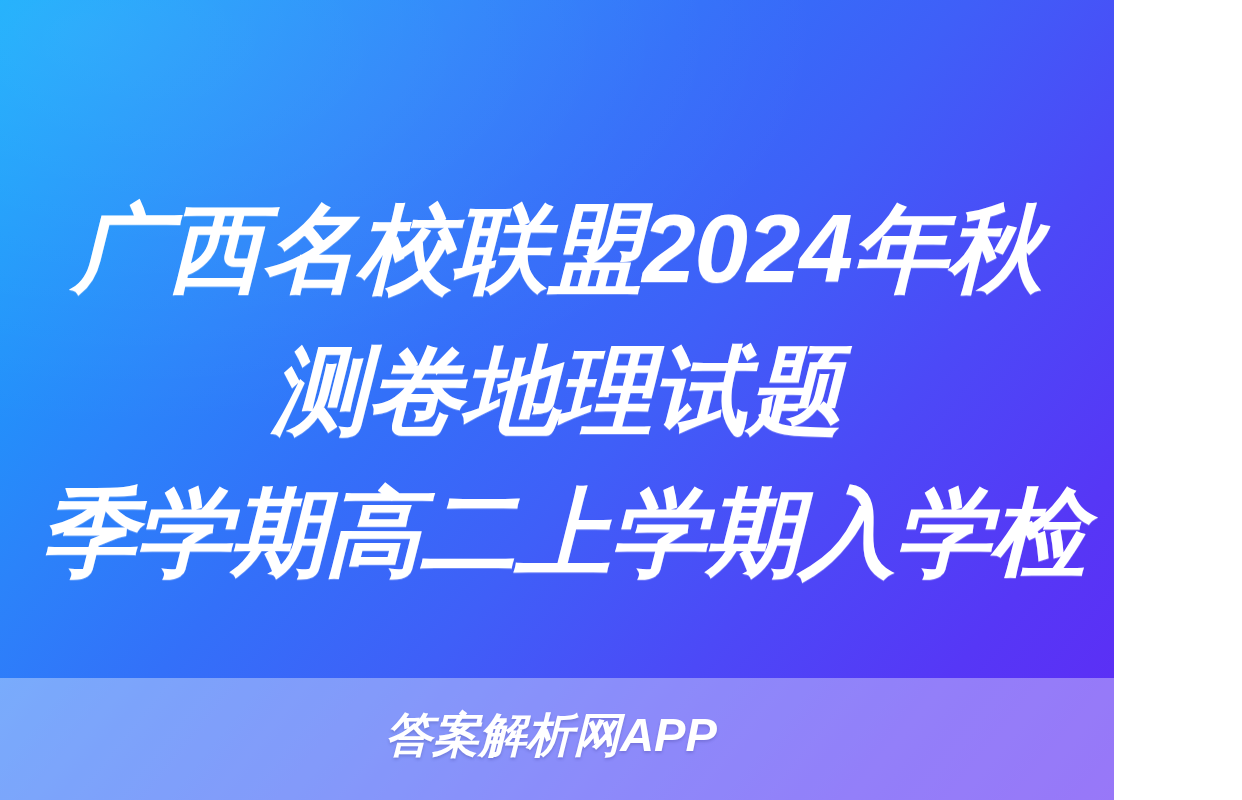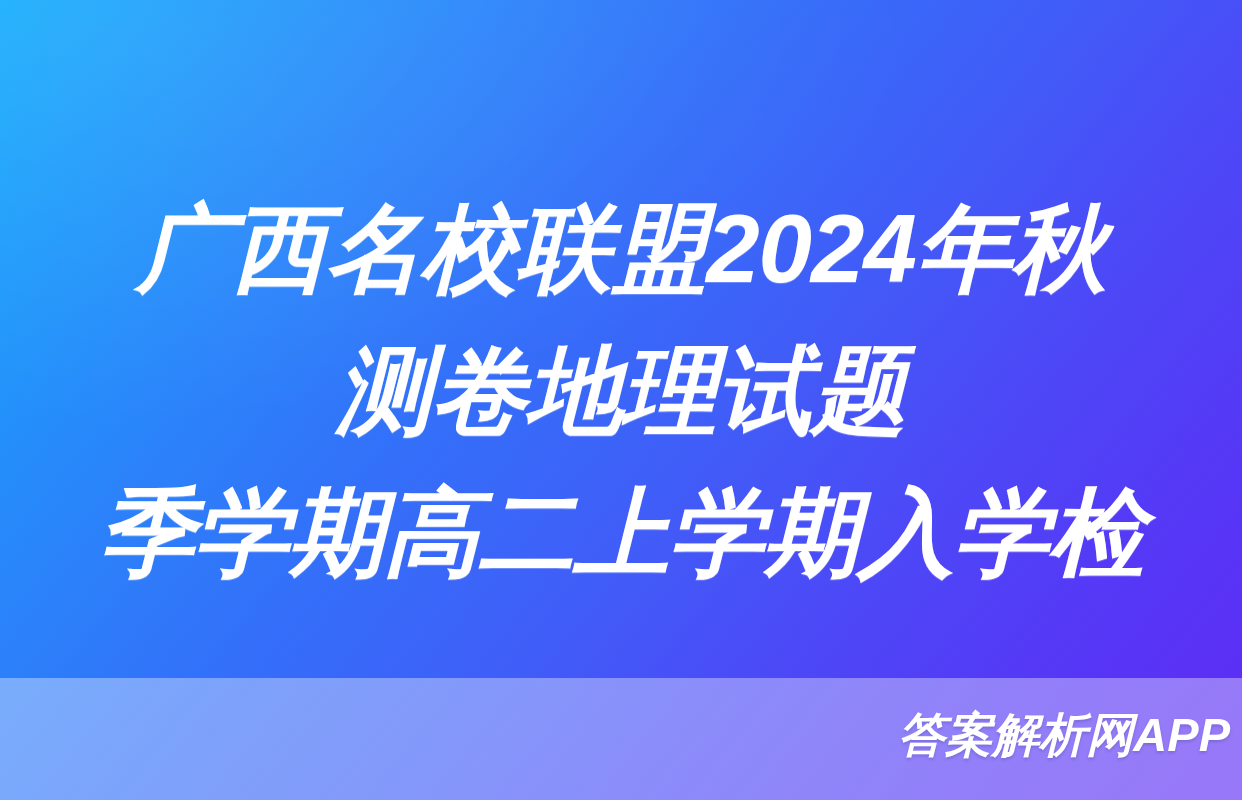--- a/index.html
+++ b/index.html
@@ -4,21 +4,21 @@
 <title>Exam Paper Cover</title>
 <style>
   html, body {
     margin: 0;
     padding: 0;
     background: #ffffff;
   }
 
   #poster {
     position: relative;
-    width: 1242px;
+    width: 1114px;
     height: 800px;
     overflow: hidden;
     font-family: "Liberation Sans", "DejaVu Sans", sans-serif;
     -webkit-font-smoothing: antialiased;
   }
 
   
   .bg-gradient {
     position: absolute;
     inset: 0;
@@ -74,21 +74,21 @@
     top: 678px;
     height: 122px;
     background: rgba(255,255,255,0.36);
   }
 
   .watermark {
     position: absolute;
     left: 0;
     right: 12px;
     top: 706px;
-    text-align: right;
+    text-align: center;
   }
   .watermark-text {
     display: inline-block;
     color: #ffffff;
     font-size: 47px;
     line-height: 58px;
     font-weight: 700;
     font-style: italic;
     letter-spacing: 0px;
     white-space: nowrap;

